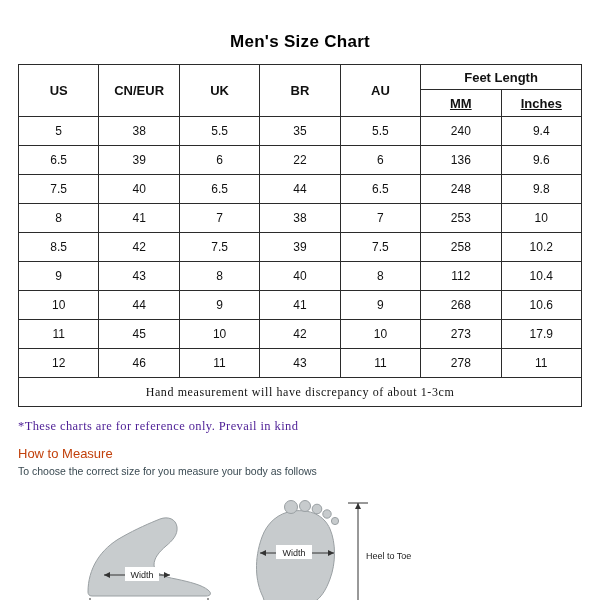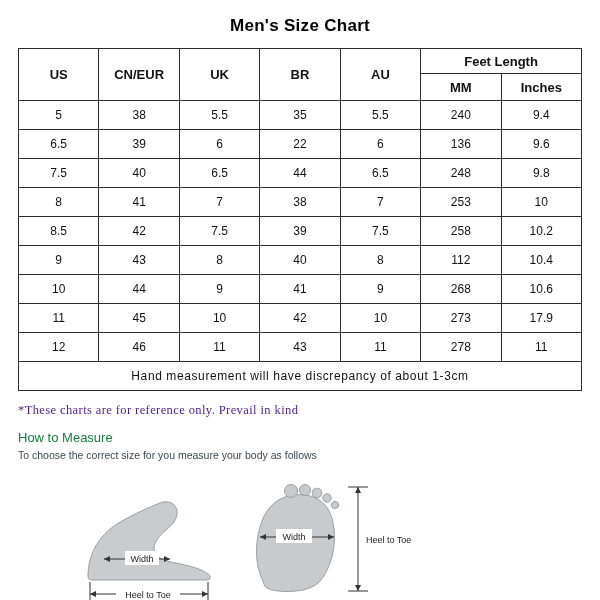--- a/index.html
+++ b/index.html
@@ -18,21 +18,21 @@
     width: 600px;
     height: 600px;
     position: relative;
     box-sizing: border-box;
   }
   .title {
     text-align: center;
     font-size: 17px;
     font-weight: bold;
     letter-spacing: 0.3px;
-    padding-top: 16px;
+    padding-top: 32px;
     padding-bottom: 12px;
     color: #000;
   }
   table.size-table {
     border-collapse: collapse;
     width: 564px;
     margin: 0 auto;
     table-layout: fixed;
   }
   table.size-table th,
@@ -51,43 +51,44 @@
   }
   thead th.group-head {
     font-weight: bold;
     font-size: 13px;
     height: 24px;
   }
   thead th.sub-head {
     font-weight: normal;
     font-size: 11.5px;
     height: 26px;
+    text-decoration: underline;
   }
   .note-row td {
     height: 30px;
-    font-family: Liberation Sans, sans-serif;
+    font-family: Liberation Serif, serif;
     font-size: 13px;
     letter-spacing: 0.6px;
   }
   .disclaimer {
     width: 564px;
     margin: 12px auto 0 auto;
     font-family: "Liberation Serif", serif;
     font-size: 12.5px;
     letter-spacing: 0.4px;
     color: #4c1d95;
   }
   .measure-block {
     width: 564px;
     margin: 12px auto 0 auto;
     position: relative;
   }
   .measure-title {
     font-size: 13px;
-    color: #15803d;
+    color: #c2410c;
     margin-bottom: 4px;
   }
   .measure-sub {
     font-size: 10.5px;
     color: #3a4a52;
     margin-bottom: 20px;
   }
   .diagram {
     width: 564px;
     height: 132px;

